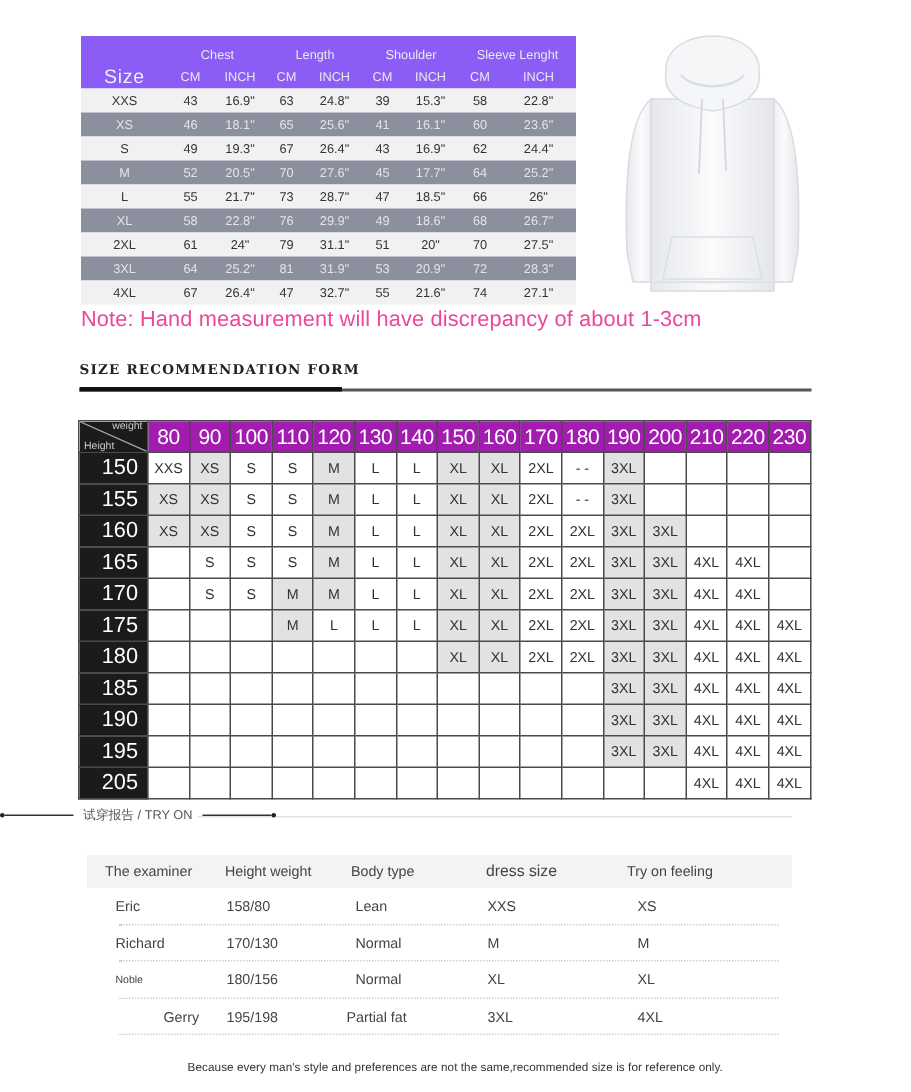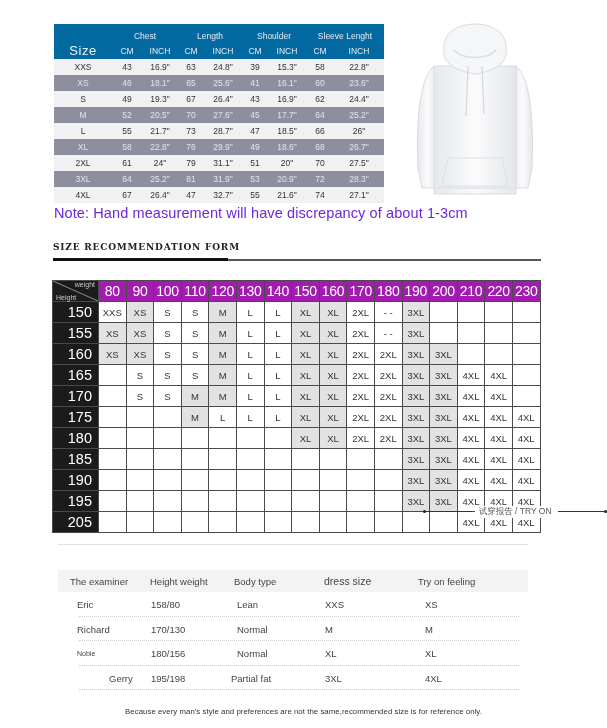--- a/index.html
+++ b/index.html
@@ -7,32 +7,32 @@
   body { position: relative; font-family: "Liberation Sans", "DejaVu Sans", sans-serif; color: #222; }
 
   
   .size-chart {
     position: absolute; left: 54px; top: 24px; width: 330px;
     border-collapse: collapse; table-layout: fixed;
   }
   .size-chart td, .size-chart th {
     text-align: center; font-size: 8.5px; height: 16px; padding: 0; font-weight: normal;
   }
-  .size-chart thead th { background: #0369a1; color: #e9eaf0; }
+  .size-chart thead th { background: #8b5cf6; color: #e9eaf0; }
   .size-chart thead .size-head { font-size: 13px; font-weight: normal; color: #eef0f4; letter-spacing: 0.5px; }
   .size-chart thead tr.top th { height: 18px; vertical-align: bottom; padding-bottom: 1px; }
   .size-chart thead tr.sub th { height: 17px; }
   .size-chart tbody tr.light td { background: #f1f1f3; color: #333; }
   .size-chart tbody tr.dark td { background: #8c8f9e; color: #e4e5ea; }
 
   
   .hoodie { position: absolute; left: 392px; top: 8px; width: 160px; height: 200px; }
 
   
-  .note { position: absolute; left: 54px; top: 205px; font-size: 14.5px; color: #6d28d9; letter-spacing: 0.1px; }
+  .note { position: absolute; left: 54px; top: 205px; font-size: 14.5px; color: #ec4899; letter-spacing: 0.1px; }
 
   .form-title {
     position: absolute; left: 53px; top: 242px;
     font-family: "DejaVu Serif", "Liberation Serif", serif; font-weight: bold;
     font-size: 9px; letter-spacing: 0.8px; color: #222;
   }
   .form-rule { position: absolute; left: 53px; top: 259px; width: 488px; height: 2px; background: #555; }
   .form-rule .thick { position: absolute; left: 0; top: -1px; width: 175px; height: 3px; background: #111; }
 
   
@@ -58,21 +58,21 @@
   .corner .h-lbl { position: absolute; left: 3px; bottom: 0px; font-size: 7px; color: #ccc; }
   .rec-grid th.hh {
     background: #1b1b1b; color: #fff; font-size: 14.5px; text-align: right; padding-right: 6px;
   }
   .rec-grid td.g { background: #e2e2e2; }
   .rec-grid td.w { background: #ffffff; }
 
   
   .tryon-line { position: absolute; left: 58px; top: 544px; width: 470px; height: 1px; background: #e2e2e2; }
   .tryon-title {
-    position: absolute; left: 0; width: 607px; top: 506px; text-align: right;
+    position: absolute; left: 0; width: 607px; top: 538px; text-align: left;
     font-size: 8.5px; color: #555;
   }
   .tryon-title .seg { display: inline-block; width: 46px; height: 1px; background: #333; vertical-align: middle; position: relative; }
   .tryon-title .dot { display: inline-block; width: 3px; height: 3px; border-radius: 50%; background: #222; vertical-align: middle; }
   .tryon-title .txt { display: inline-block; padding: 0 4px; background: #fff; }
 
   .tryon-head {
     position: absolute; left: 58px; top: 570px; width: 470px; height: 22px;
     background: #f3f3f3; font-size: 9.5px; color: #444;
   }

